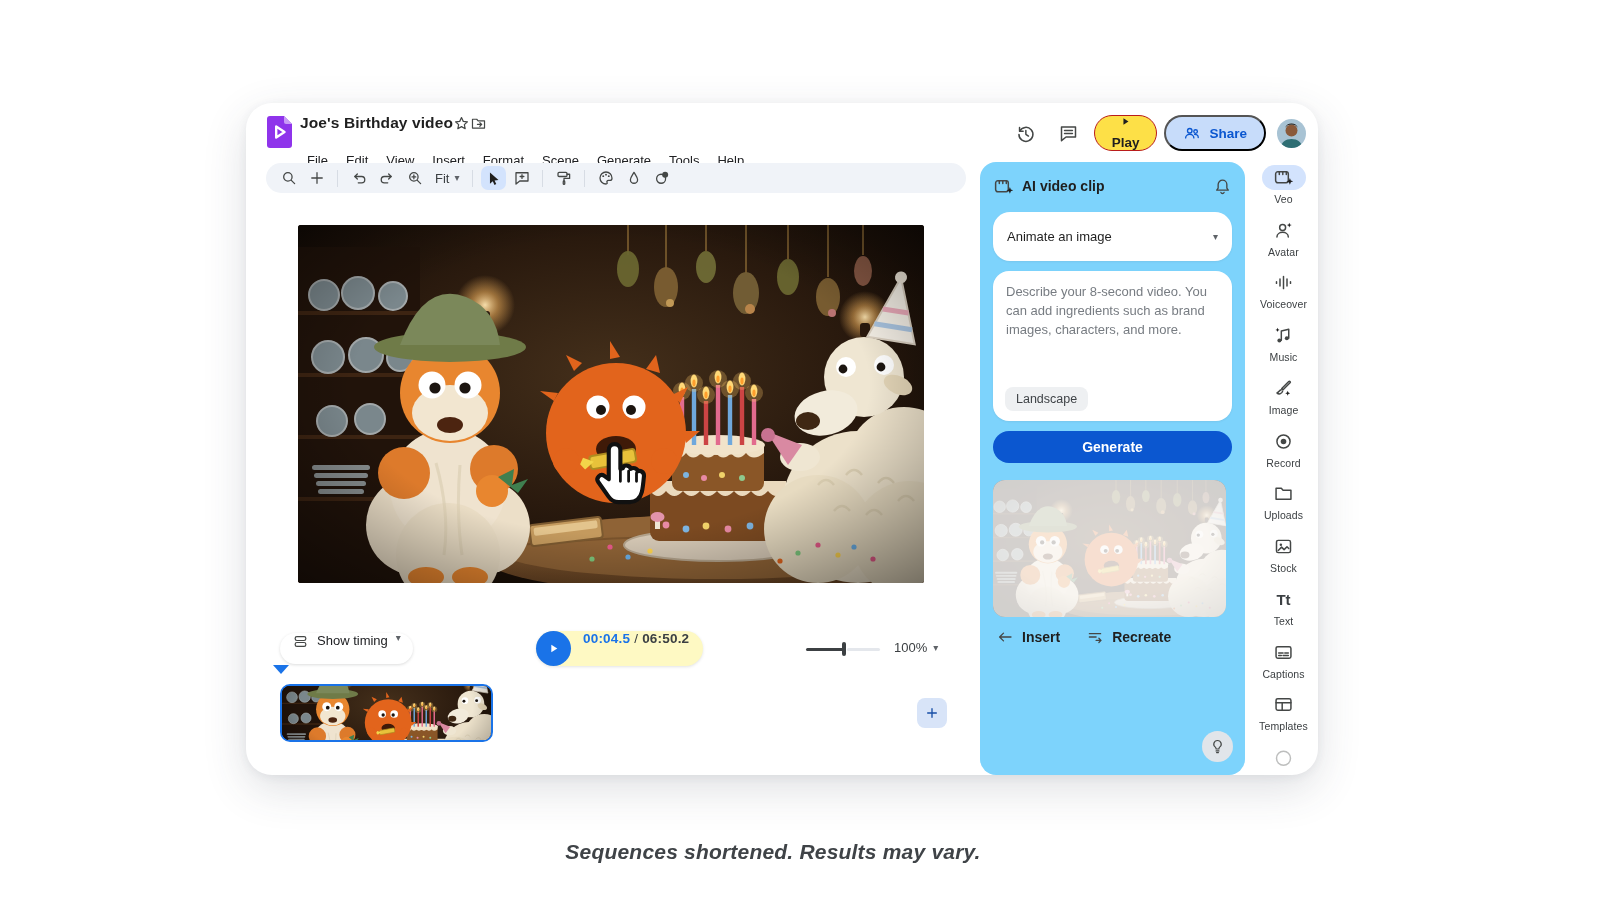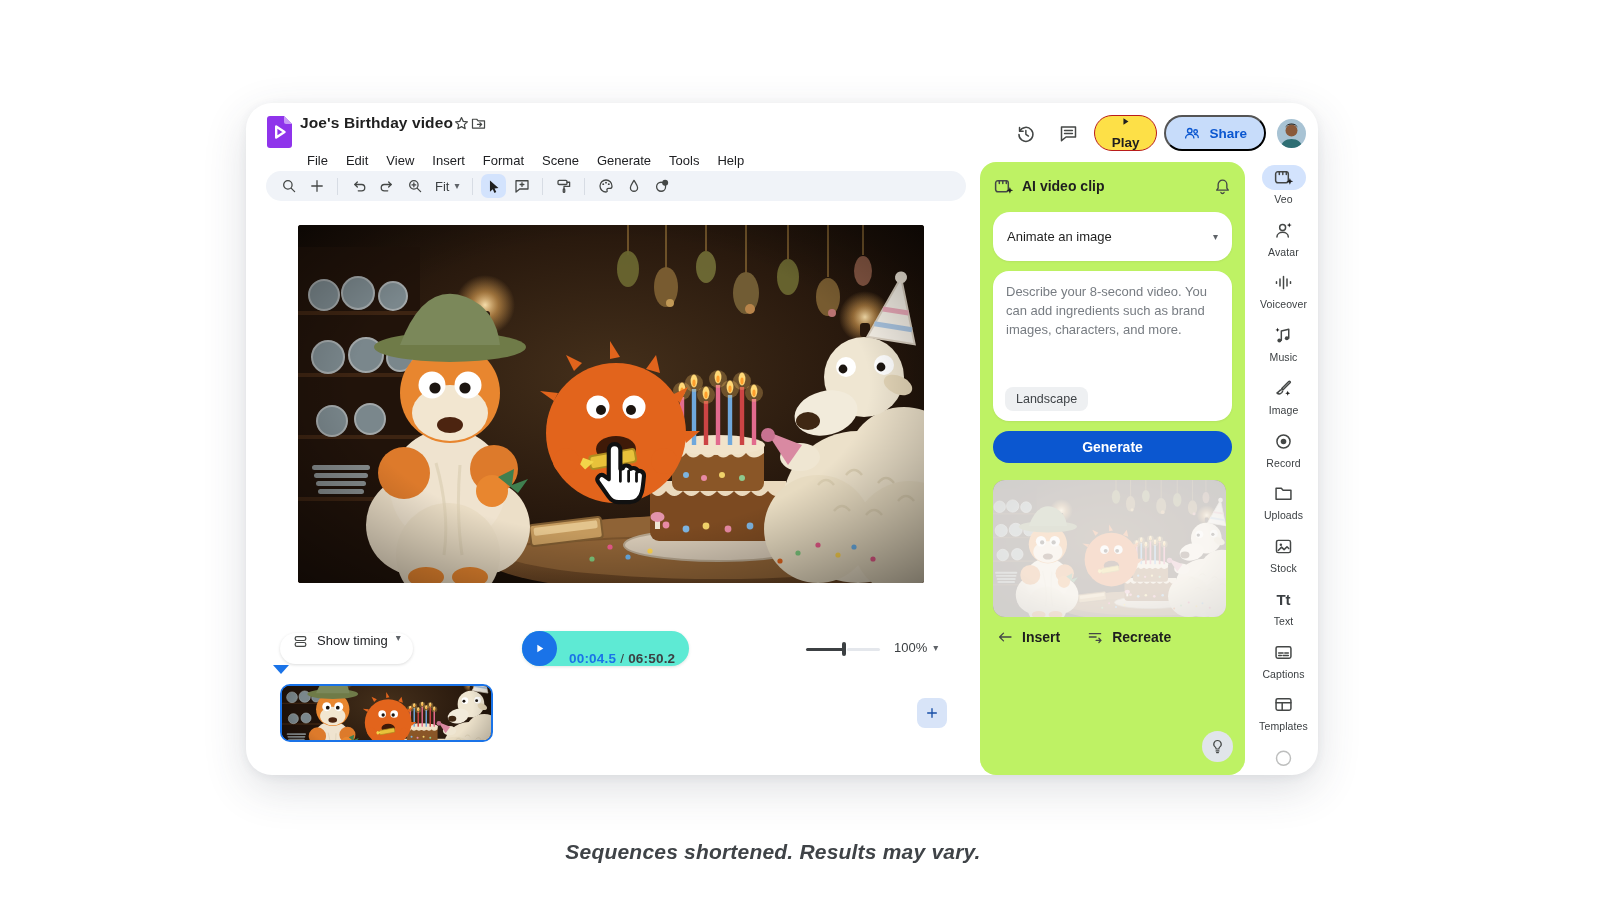--- a/index.html
+++ b/index.html
@@ -22,38 +22,38 @@
   .menu-item { font-size:13px; color:#202124; padding:1px 7px; border-radius:9px; cursor:default; }
   .header-actions { position:absolute; right:12px; top:12px; display:flex; align-items:center; gap:7px; }
   .icon-btn { width:36px; height:36px; border-radius:50%; display:flex; align-items:center; justify-content:center; }
   .pill-btn { height:36px; border-radius:18px; display:flex; align-items:center; gap:8px; padding:0 17px; font-size:13.5px; font-weight:600; }
   .play-btn { border:1px solid #b91c1c; background:#fde047; color:#1f1f1f;flex-direction:column; }
   .share-btn { background:var(--share_bg,#c7dcfa); color:var(--primary_button,#0b57d0); }
   .avatar { width:29px; height:29px; border-radius:50%; overflow:hidden; margin-left:4px; }
 
   
   .toolbar { position:absolute; left:20px; top:60px; width:700px; height:30px;
-    background:#f0f3f8; border-radius:16px; display:flex; align-items:center; padding:0 10px; gap:3px;margin-top:8px; }
+    background:#f0f3f8; border-radius:16px; display:flex; align-items:center; padding:0 10px; gap:3px; }
   .tool { width:25px; height:24px; border-radius:7px; display:flex; align-items:center; justify-content:center; }
   .tool.selected { background:var(--selected_chip,#d3e3fd); }
   .tool-divider { width:1px; height:17px; background:#d7dce4; margin:0 5px; }
   .fit-group { display:flex; align-items:center; gap:5px; padding:0 5px; font-size:13px; color:#3c4043; }
   .caret { font-size:10px; color:#5f6368; line-height:1; }
 
   
   .video-frame { position:absolute; left:52px; top:122px; width:626px; height:358px; border-radius:3px; overflow:hidden; background:#160d07; }
   .video-frame svg.scene-host { width:100%; height:100%; display:block; }
   .cursor-overlay { position:absolute; left:295px; top:212px; width:60px; height:78px; pointer-events:none; }
 
   
   .show-timing { position:absolute; left:34px; top:530px; height:31px; background:#fff; border-radius:16px;
     display:flex; align-items:flex-start; gap:8px; padding:0 12px; font-size:13px; color:#202124;
     box-shadow:0 1px 3px rgba(60,64,67,.18); }
-  .play-pill { position:absolute; left:276px; top:528px; height:35px; background:#5eead4; border-radius:18px;
-    display:flex; align-items:flex-end; padding:0 14px 0 0; box-shadow:0 1px 3px rgba(60,64,67,.15); }
+  .play-pill { position:absolute; left:290px; top:528px; height:35px; background:#fef9c3; border-radius:18px;
+    display:flex; align-items:flex-start; padding:0 14px 0 0; box-shadow:0 1px 3px rgba(60,64,67,.15); }
   .play-circle { width:35px; height:35px; border-radius:50%; background:var(--accent,#1a73e8); display:flex; align-items:center; justify-content:center; margin-right:12px; }
   .timecode { font-size:13.5px; font-weight:600; letter-spacing:.2px; white-space:nowrap; }
   .timecode .cur { color:var(--accent,#1a73e8); }
   .timecode .sep { color:#3c4043; margin:0 4px; font-weight:500; }
   .timecode .tot { color:#3c4043; }
   .zoom-slider { position:absolute; left:560px; top:538px; width:74px; height:16px; }
   .zs-left { position:absolute; left:0; top:7px; width:38px; height:3px; background:#3c4043; border-radius:2px; }
   .zs-handle { position:absolute; left:36px; top:1px; width:3.5px; height:14px; background:#3c4043; border-radius:2px; }
   .zs-right { position:absolute; left:41px; top:7px; width:33px; height:3px; background:#e4e7ec; border-radius:2px; }
   .zoom-level { position:absolute; left:648px; top:537px; display:flex; align-items:center; gap:6px; font-size:13px; color:#3c4043; }
@@ -62,21 +62,21 @@
   .playhead { position:absolute; left:27px; top:562px; width:0; height:0;
     border-left:8px solid transparent; border-right:8px solid transparent; border-top:9px solid var(--accent,#1a73e8); }
   .timeline-thumb { position:absolute; left:34px; top:581px; width:213px; height:58px; border-radius:10px;
     border:2px solid var(--accent,#1a73e8); overflow:hidden; background:#160d07; }
   .timeline-thumb svg { width:100%; height:100%; display:block; }
   .add-scene-btn { position:absolute; left:671px; top:595px; width:30px; height:30px; border-radius:8px;
     background:#d8e4f8; display:flex; align-items:center; justify-content:center; }
 
   
   .side-panel { position:absolute; left:734px; top:59px; width:265px; bottom:0;
-    background:#bef264; border-radius:16px; padding:13px 13px 12px; }
+    background:#7dd3fc; border-radius:16px; padding:13px 13px 12px; }
   .panel-header { display:flex; align-items:center; gap:8px; height:22px; }
   .panel-title { font-size:14px; font-weight:600; color:#1f1f1f; flex:1; }
   .mode-select { margin-top:15px; height:49px; background:#fff; border-radius:17px; display:flex; align-items:center;
     padding:0 14px; font-size:13px; color:#1f1f1f; justify-content:space-between; box-shadow:0 1px 2px rgba(60,64,67,.08); }
   .prompt-card { margin-top:10px; height:150px; background:#fff; border-radius:16px; position:relative; box-shadow:0 1px 2px rgba(60,64,67,.08); }
   .prompt-input { position:absolute; inset:0; border:none; background:transparent; resize:none; outline:none;
     padding:12px 13px; font-family:"Liberation Sans","DejaVu Sans",sans-serif; font-size:13px; line-height:1.45; color:#1f1f1f; }
   .prompt-input::placeholder { color:#777c82; }
   .orientation-chip { position:absolute; left:12px; bottom:10px; background:#eef0f2; border-radius:8px;
     padding:5px 11px; font-size:12.5px; color:#3f4347; }

